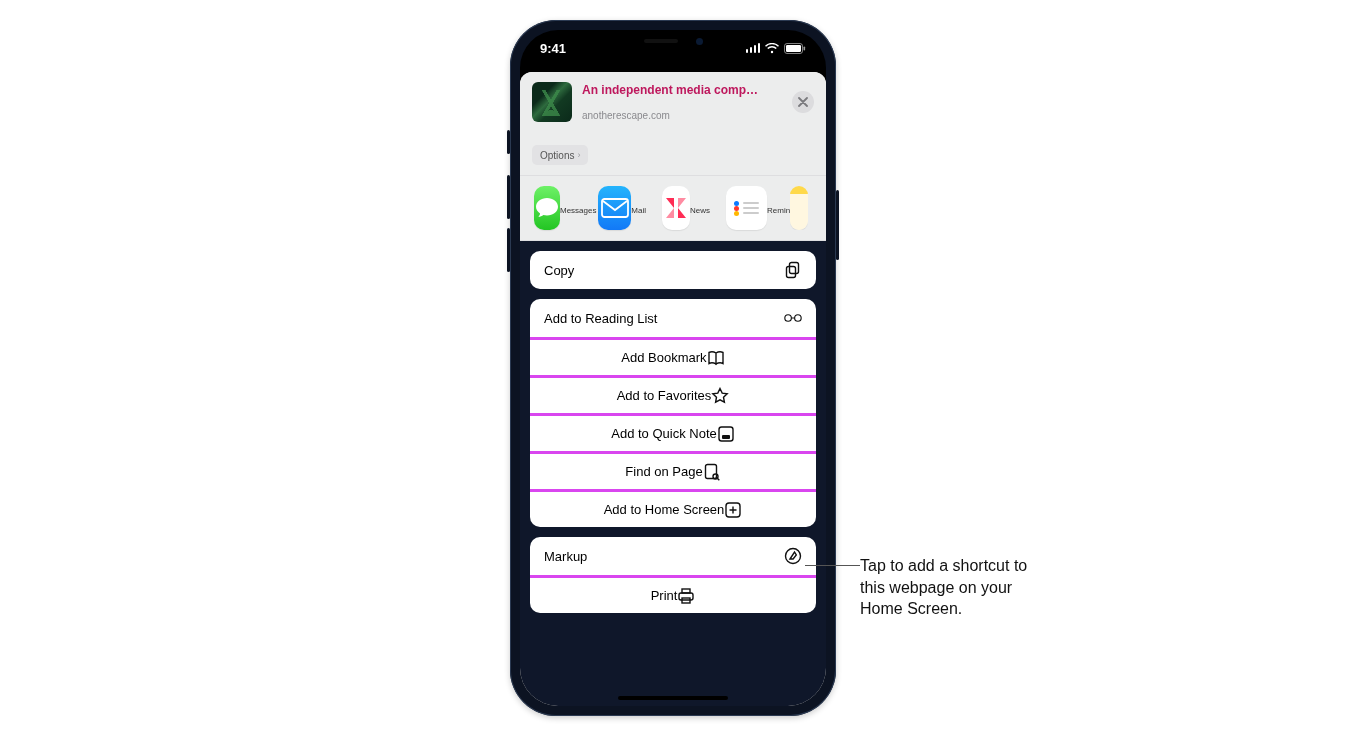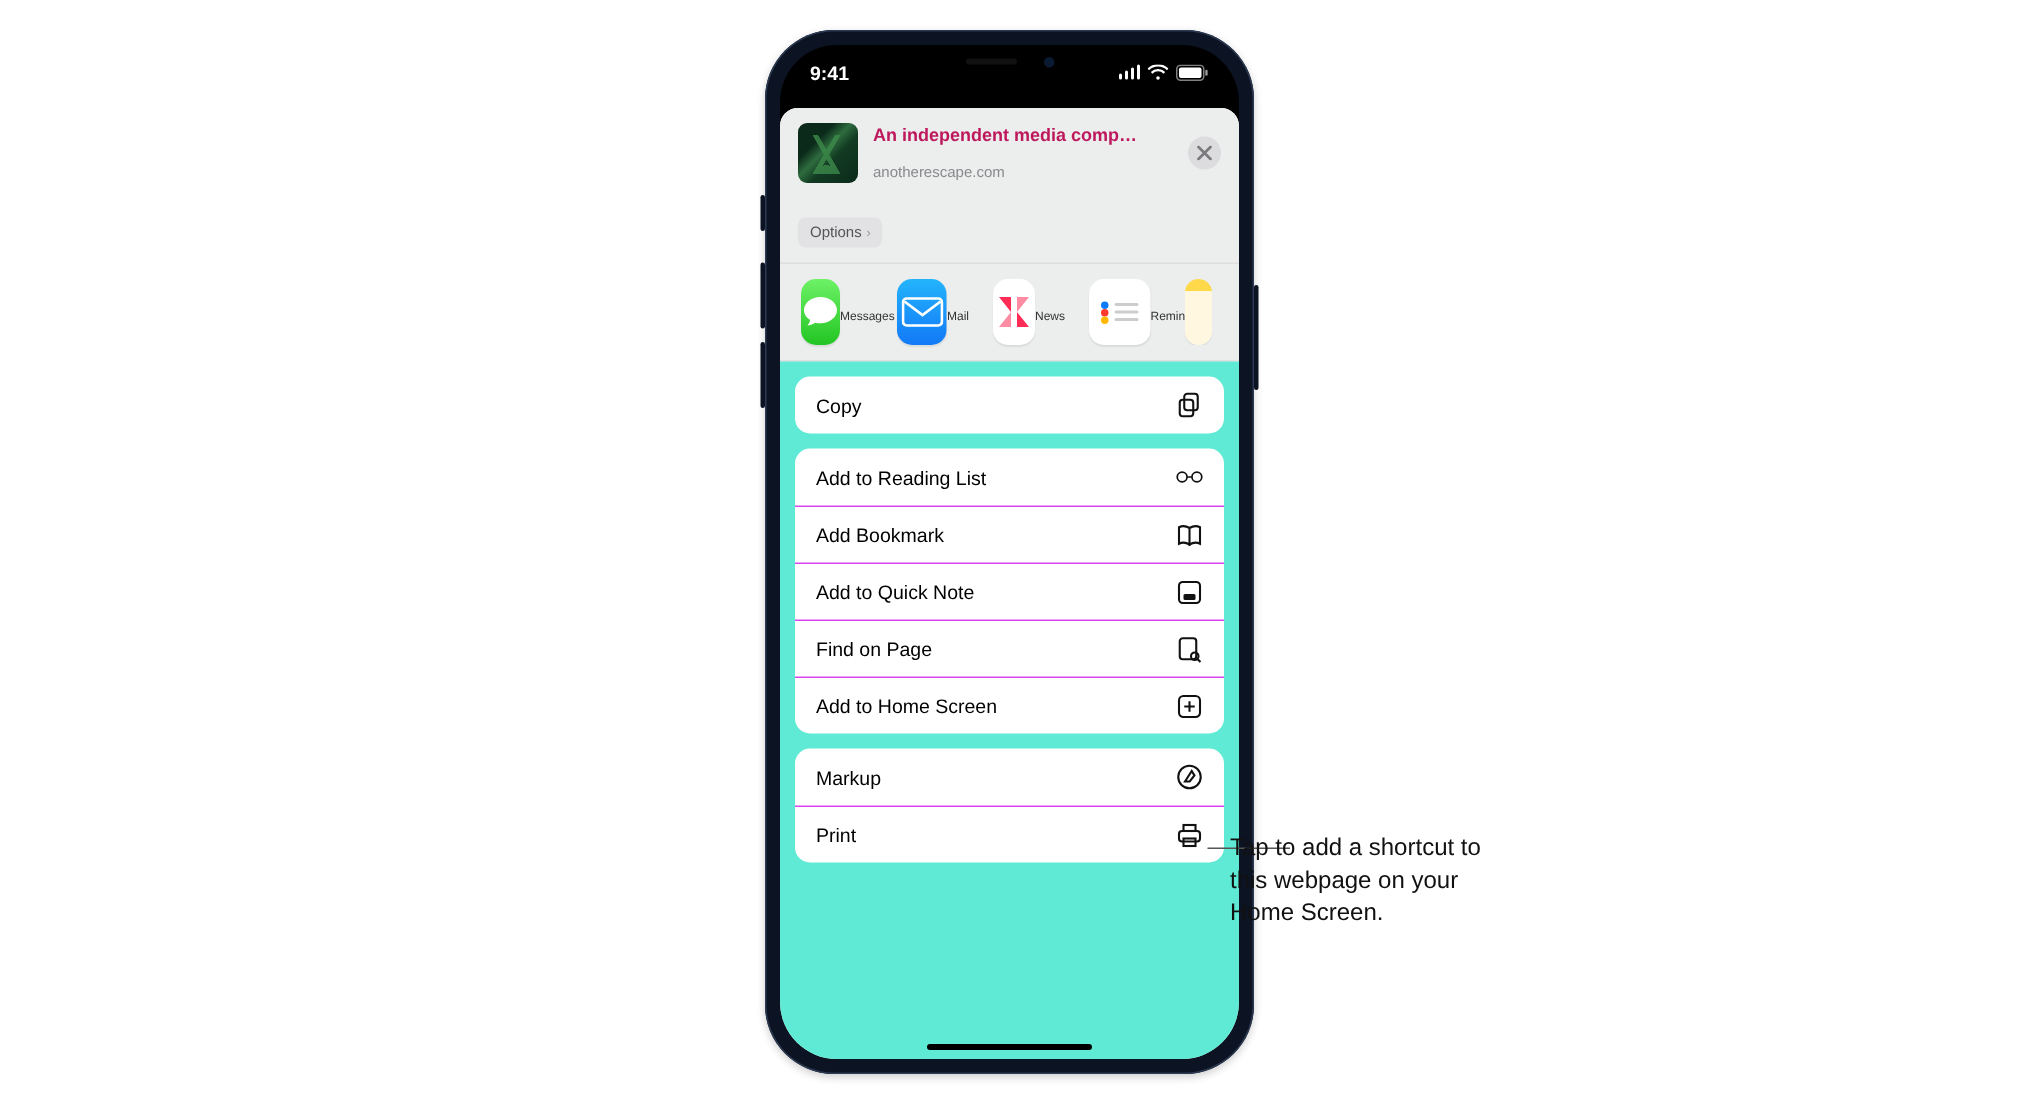--- a/index.html
+++ b/index.html
@@ -14,21 +14,21 @@
   .center-wrap {
     position: absolute;
     left: 50%;
     top: 50%;
     transform: translate(-50%, -50%);
     display: flex;
     align-items: center;
   }
   .callout {
     position: absolute;
-    left: 820px;
+    left: 860px;
     top: 555px;
     width: 190px;
     font-size: 16px;
     line-height: 1.35;
     color: #111;
   }
   .callout-line {
     position: absolute;
     left: 805px;
     top: 565px;
@@ -197,41 +197,41 @@
   }
   .app .lbl { font-size: 8px; color: #333; margin-top: 5px; white-space: nowrap; }
   .ico-messages { background: linear-gradient(#6df166,#23c523); }
   .ico-mail { background: linear-gradient(#24b4fc,#1279f7); }
   .ico-news { background:#fff; }
   .ico-reminders { background:#fff; padding:8px; flex-direction:column; align-items:flex-start; justify-content:space-around;}
   .ico-notes { background:linear-gradient(#ffd94a 0 18%, #fff7e0 18%); width:18px !important; }
   .app.partial { width: 18px; overflow:hidden; }
   .lists {
     padding: 10px 10px 4px 10px;
-    background: #5eead4;
+    background: #0f172a;
     flex: 1;
     overflow-y: auto;
   }
   .group {
     background: #fff;
     border-radius: 10px;
     margin-bottom: 10px;
     overflow: hidden;
   }
   .row {
     display: flex;
     align-items: center;
     justify-content: space-between;
     height: 38px;
     padding: 0 14px;
     font-size: 13px;
     color: #000;
     cursor: pointer;
   }
-  .row + .row { border-top: 1px solid #d946ef; }
+  .row + .row { border-top: 3px solid #d946ef; justify-content: center; }
   .row .ricon { width: 18px; height: 18px; display:flex; align-items:center; justify-content:center;}
   .row .ricon svg { width: 18px; height: 18px; stroke:#111; fill:none; stroke-width:1.4; }
   .edit-link {
     padding: 6px 14px 14px 14px;
     font-size: 13px;
     color: #0a6cf4;
     cursor:pointer;
   }
 </style>
 </head>
@@ -364,20 +364,28 @@
             </div>
             <div class="row">
               <span>Add Bookmark</span>
               <span class="ricon">
                 <svg viewBox="0 0 18 18">
                     <path d="M2 3.5c2-1 4.5-1 7 .5v11c-2.5-1.5-5-1.5-7-.5v-11zM16 3.5c-2-1-4.5-1-7 .5v11c2.5-1.5 5-1.5 7-.5v-11z"></path>
                   </svg>
               </span>
             </div>
             <div class="row">
+              <span>Add to Favorites</span>
+              <span class="ricon">
+                <svg viewBox="0 0 18 18">
+                    <path d="M9 1.5l2.2 4.6 5 .6-3.7 3.5.9 5L9 12.8l-4.4 2.4.9-5L1.8 6.7l5-.6L9 1.5z"></path>
+                  </svg>
+              </span>
+            </div>
+            <div class="row">
               <span>Add to Quick Note</span>
               <span class="ricon">
                 <svg viewBox="0 0 18 18">
                     <rect x="2" y="2" width="14" height="14" rx="2.5"></rect>
                     <rect x="5" y="10" width="8" height="4" rx="1" fill="#111" stroke="none"></rect>
                   </svg>
               </span>
             </div>
             <div class="row">
               <span>Find on Page</span>

